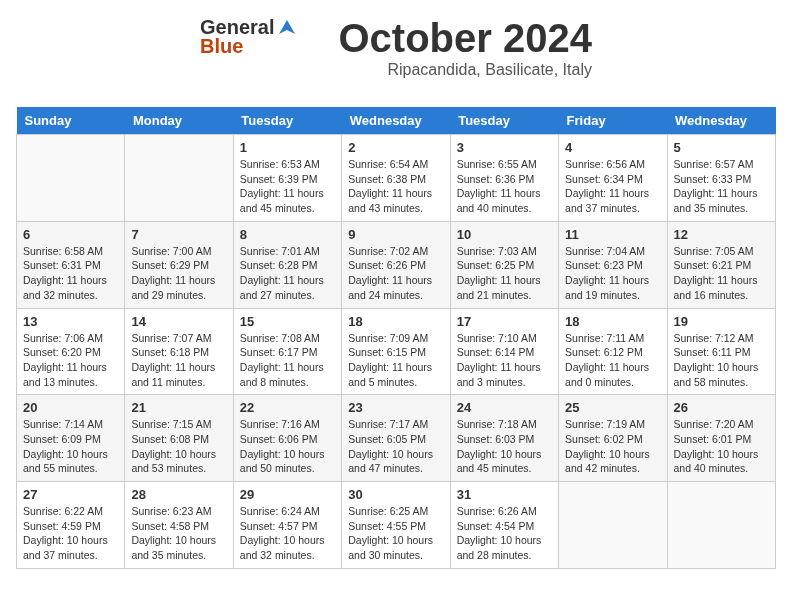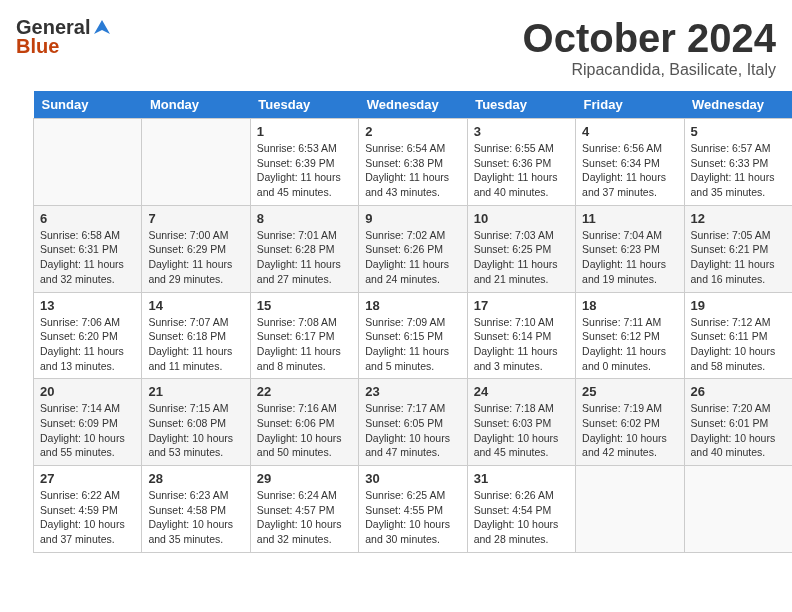--- a/index.html
+++ b/index.html
@@ -5,23 +5,23 @@
     * { box-sizing: border-box; margin: 0; padding: 0; }
     body {
       font-family: Arial, sans-serif;
       background: #fff;
       width: 792px;
       min-height: 612px;
       padding: 16px;
     }
     .header {
       display: flex;
-      justify-content: space-between;
+      justify-content: center;
       align-items: flex-start;
-      margin-bottom: 12px;
+      margin-bottom: 28px;
       gap: 42px;
     }
     .logo {
       display: flex;
       flex-direction: column;
       align-items: flex-start;
     }
     .logo-row {
       display: flex;
       align-items: center;
@@ -35,21 +35,20 @@
       color: #333;
     }
     .location-title {
       font-size: 16px;
       color: #555;
     }
     .calendar {
       width: 100%;
       border-collapse: collapse;
       font-size: 11px;
-      margin-left: 17px;
     }
     .calendar th {
       background-color: #2a7bd4;
       color: white;
       text-align: left;
       padding: 6px 8px;
       font-size: 13px;
       font-weight: bold;
     }
     .calendar td {

